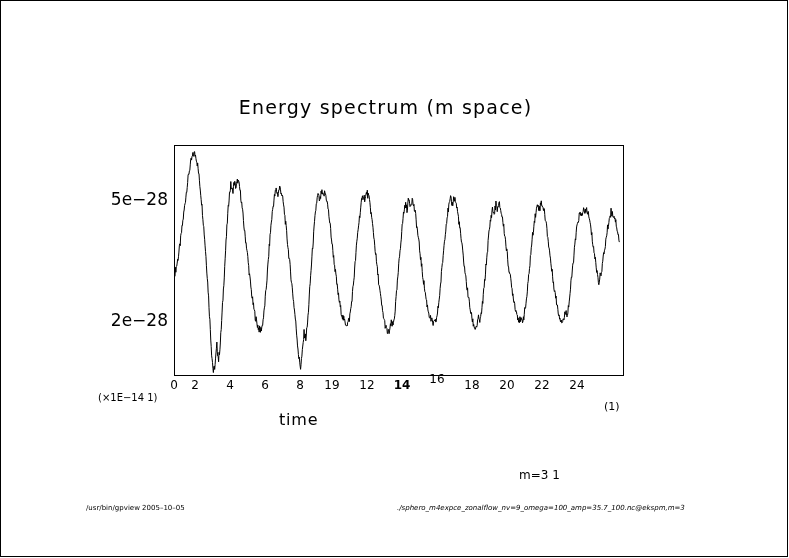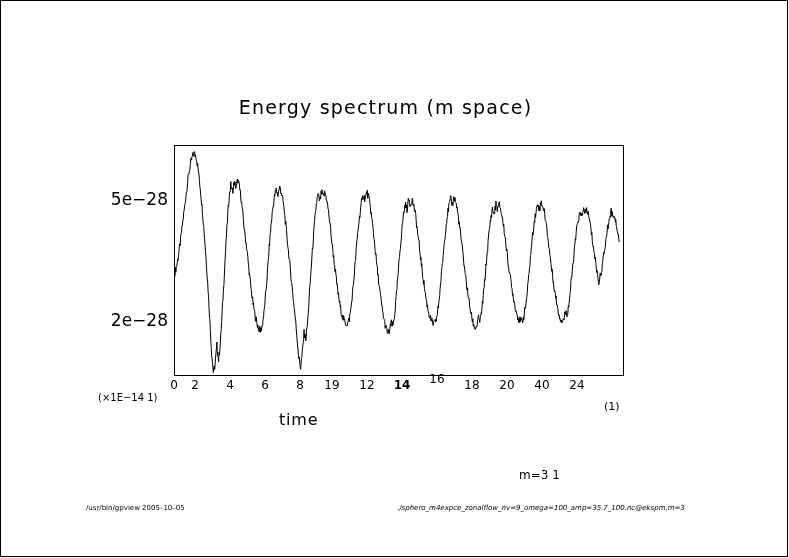--- a/index.html
+++ b/index.html
@@ -140,21 +140,21 @@
   <div class="xtick" style="left:181px; top:378px; width:28px;">2</div>
   <div class="xtick" style="left:216px; top:378px; width:28px;">4</div>
   <div class="xtick" style="left:251px; top:378px; width:28px;">6</div>
   <div class="xtick" style="left:286px; top:378px; width:28px;">8</div>
   <div class="xtick" style="left:318px; top:378px; width:28px;">19</div>
   <div class="xtick" style="left:353px; top:378px; width:28px;">12</div>
   <div class="xtick" style="left:388px; top:378px; width:28px;font-weight:bold;">14</div>
   <div class="xtick" style="left:423px; top:356px; width:28px;margin-top:16px;">16</div>
   <div class="xtick" style="left:458px; top:378px; width:28px;">18</div>
   <div class="xtick" style="left:493px; top:378px; width:28px;">20</div>
-  <div class="xtick" style="left:528px; top:378px; width:28px;">40</div>
+  <div class="xtick" style="left:528px; top:378px; width:28px;">22</div>
   <div class="xtick" style="left:563px; top:378px; width:28px;">24</div>
 
   <div id="y-exp">(×1E−14 1)</div>
   <div id="x-exp">(1)</div>
 
   <div id="legend">m=3 1</div>
 
   <div id="footer-left">/usr/bin/gpview   2005–10–05</div>
   <div id="footer-right">./sphero_m4expce_zonalflow_nv=9_omega=100_amp=35.7_100.nc@ekspm,m=3</div>
 

